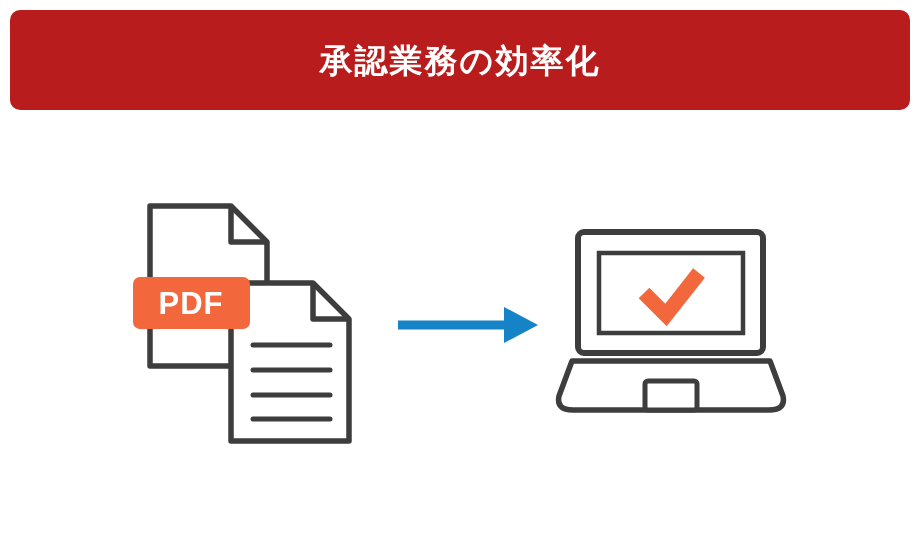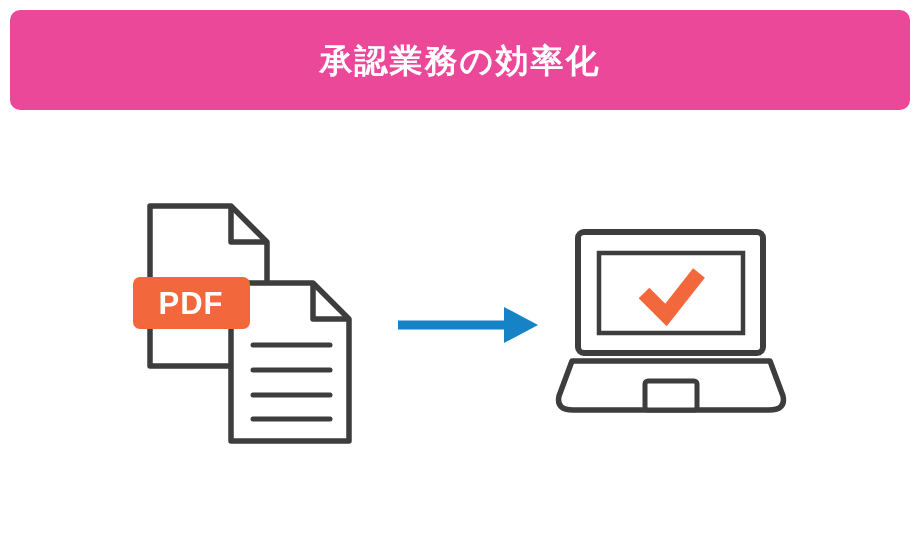--- a/index.html
+++ b/index.html
@@ -15,21 +15,21 @@
       height: 536px;
       background: #ffffff;
       overflow: hidden;
     }
     .banner {
       position: absolute;
       left: 10px;
       top: 10px;
       width: 900px;
       height: 100px;
-      background: #ec4899;
+      background: #b91c1c;
       border-radius: 10px;
       display: flex;
       align-items: center;
       justify-content: center;
     }
     .banner h1 {
       margin: 0;
       color: #ffffff;
       font-size: 33px;
       font-weight: bold;

